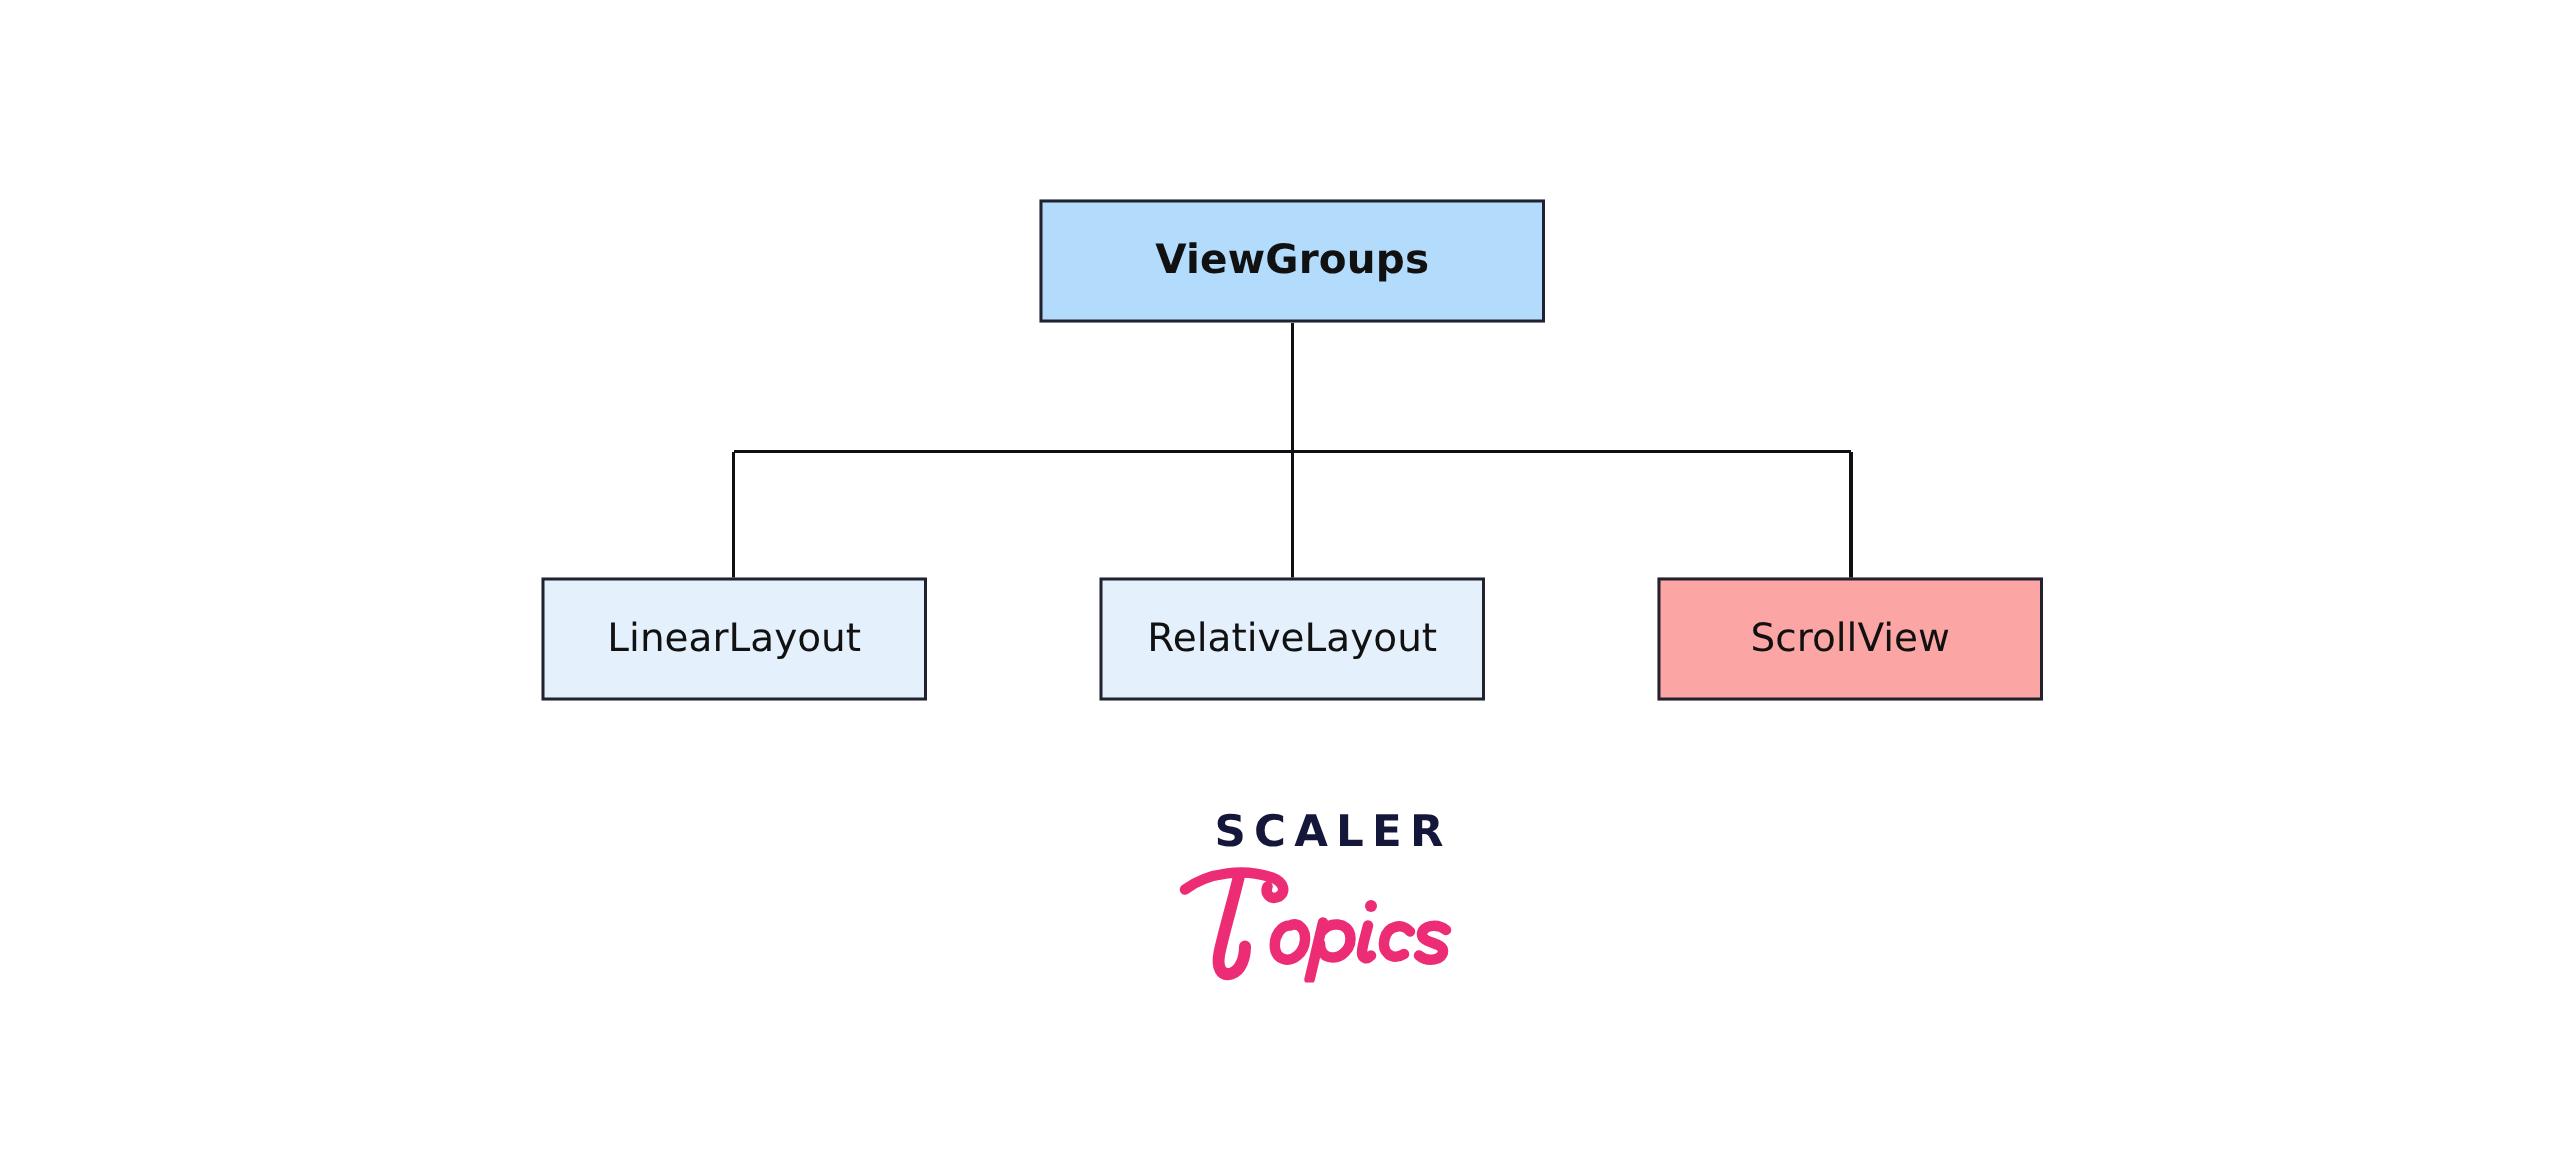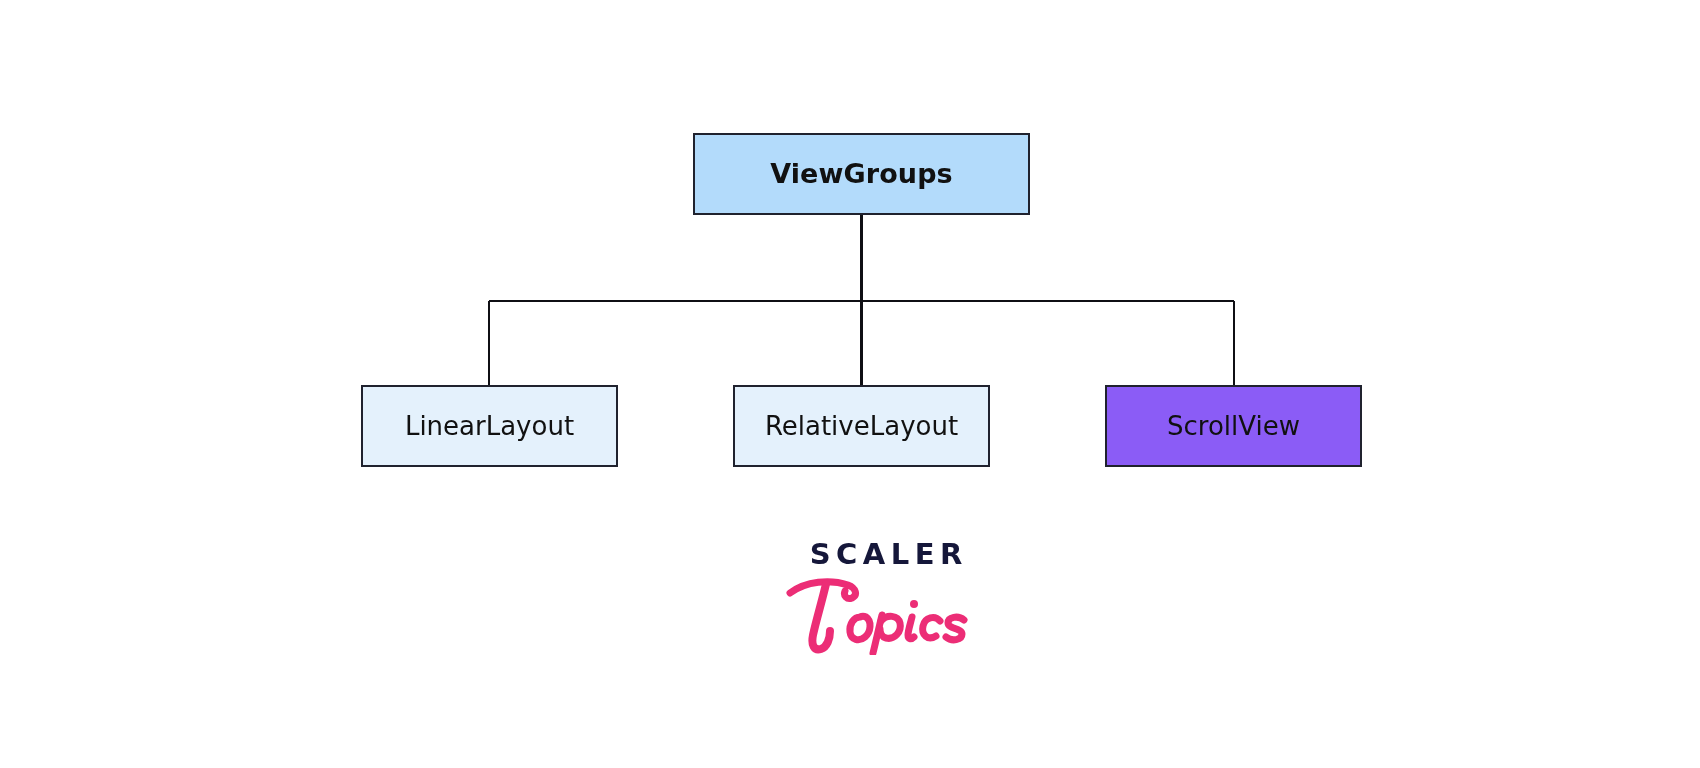--- a/index.html
+++ b/index.html
@@ -128,21 +128,21 @@
 
     <path class="conn-line" d="M 1234 301 L 1234 385" stroke="#0f0f14"></path>
   </svg>
 
   <div class="node node-root" style="background: rgb(179, 219, 251); border-color: rgb(32, 34, 46); color: rgb(17, 17, 17); font-weight: 700;">ViewGroups</div>
 
   <div class="node node-child node-child-2" style="background: rgb(228, 241, 252); border-color: rgb(32, 34, 46); color: rgb(17, 17, 17); font-weight: 400;">RelativeLayout</div>
 
   <div class="node node-child node-child-1" style="background: rgb(228, 241, 252); border-color: rgb(32, 34, 46); color: rgb(17, 17, 17); font-weight: 400;">LinearLayout</div>
 
-  <div class="node node-child node-child-3" style="background: #8b5cf6; border-color: rgb(32, 34, 46); color: rgb(17, 17, 17); font-weight: 400;">ScrollView</div>
+  <div class="node node-child node-child-3" style="background: #fca5a5; border-color: rgb(32, 34, 46); color: rgb(17, 17, 17); font-weight: 400;">ScrollView</div>
 
   <div class="logo">
     <div class="logo-wordmark" style="color: rgb(21, 23, 58);">SCALER</div>
     <div class="logo-script">
       <svg width="200" height="84" viewBox="0 0 200 84" xmlns="http://www.w3.org/2000/svg">
         <g fill="none" stroke="#ec2d76" stroke-linecap="round" stroke-linejoin="round">
 
           <path d="M 4 22 C 20 10 44 8 62 14 C 70 17 72 24 66 27 C 61 29 57 25 59 20" stroke-width="7"></path>
           <path d="M 40 13 C 36 30 30 50 27 64 C 25 74 28 80 35 78 C 41 76 44 68 44 60" stroke-width="8"></path>
 

